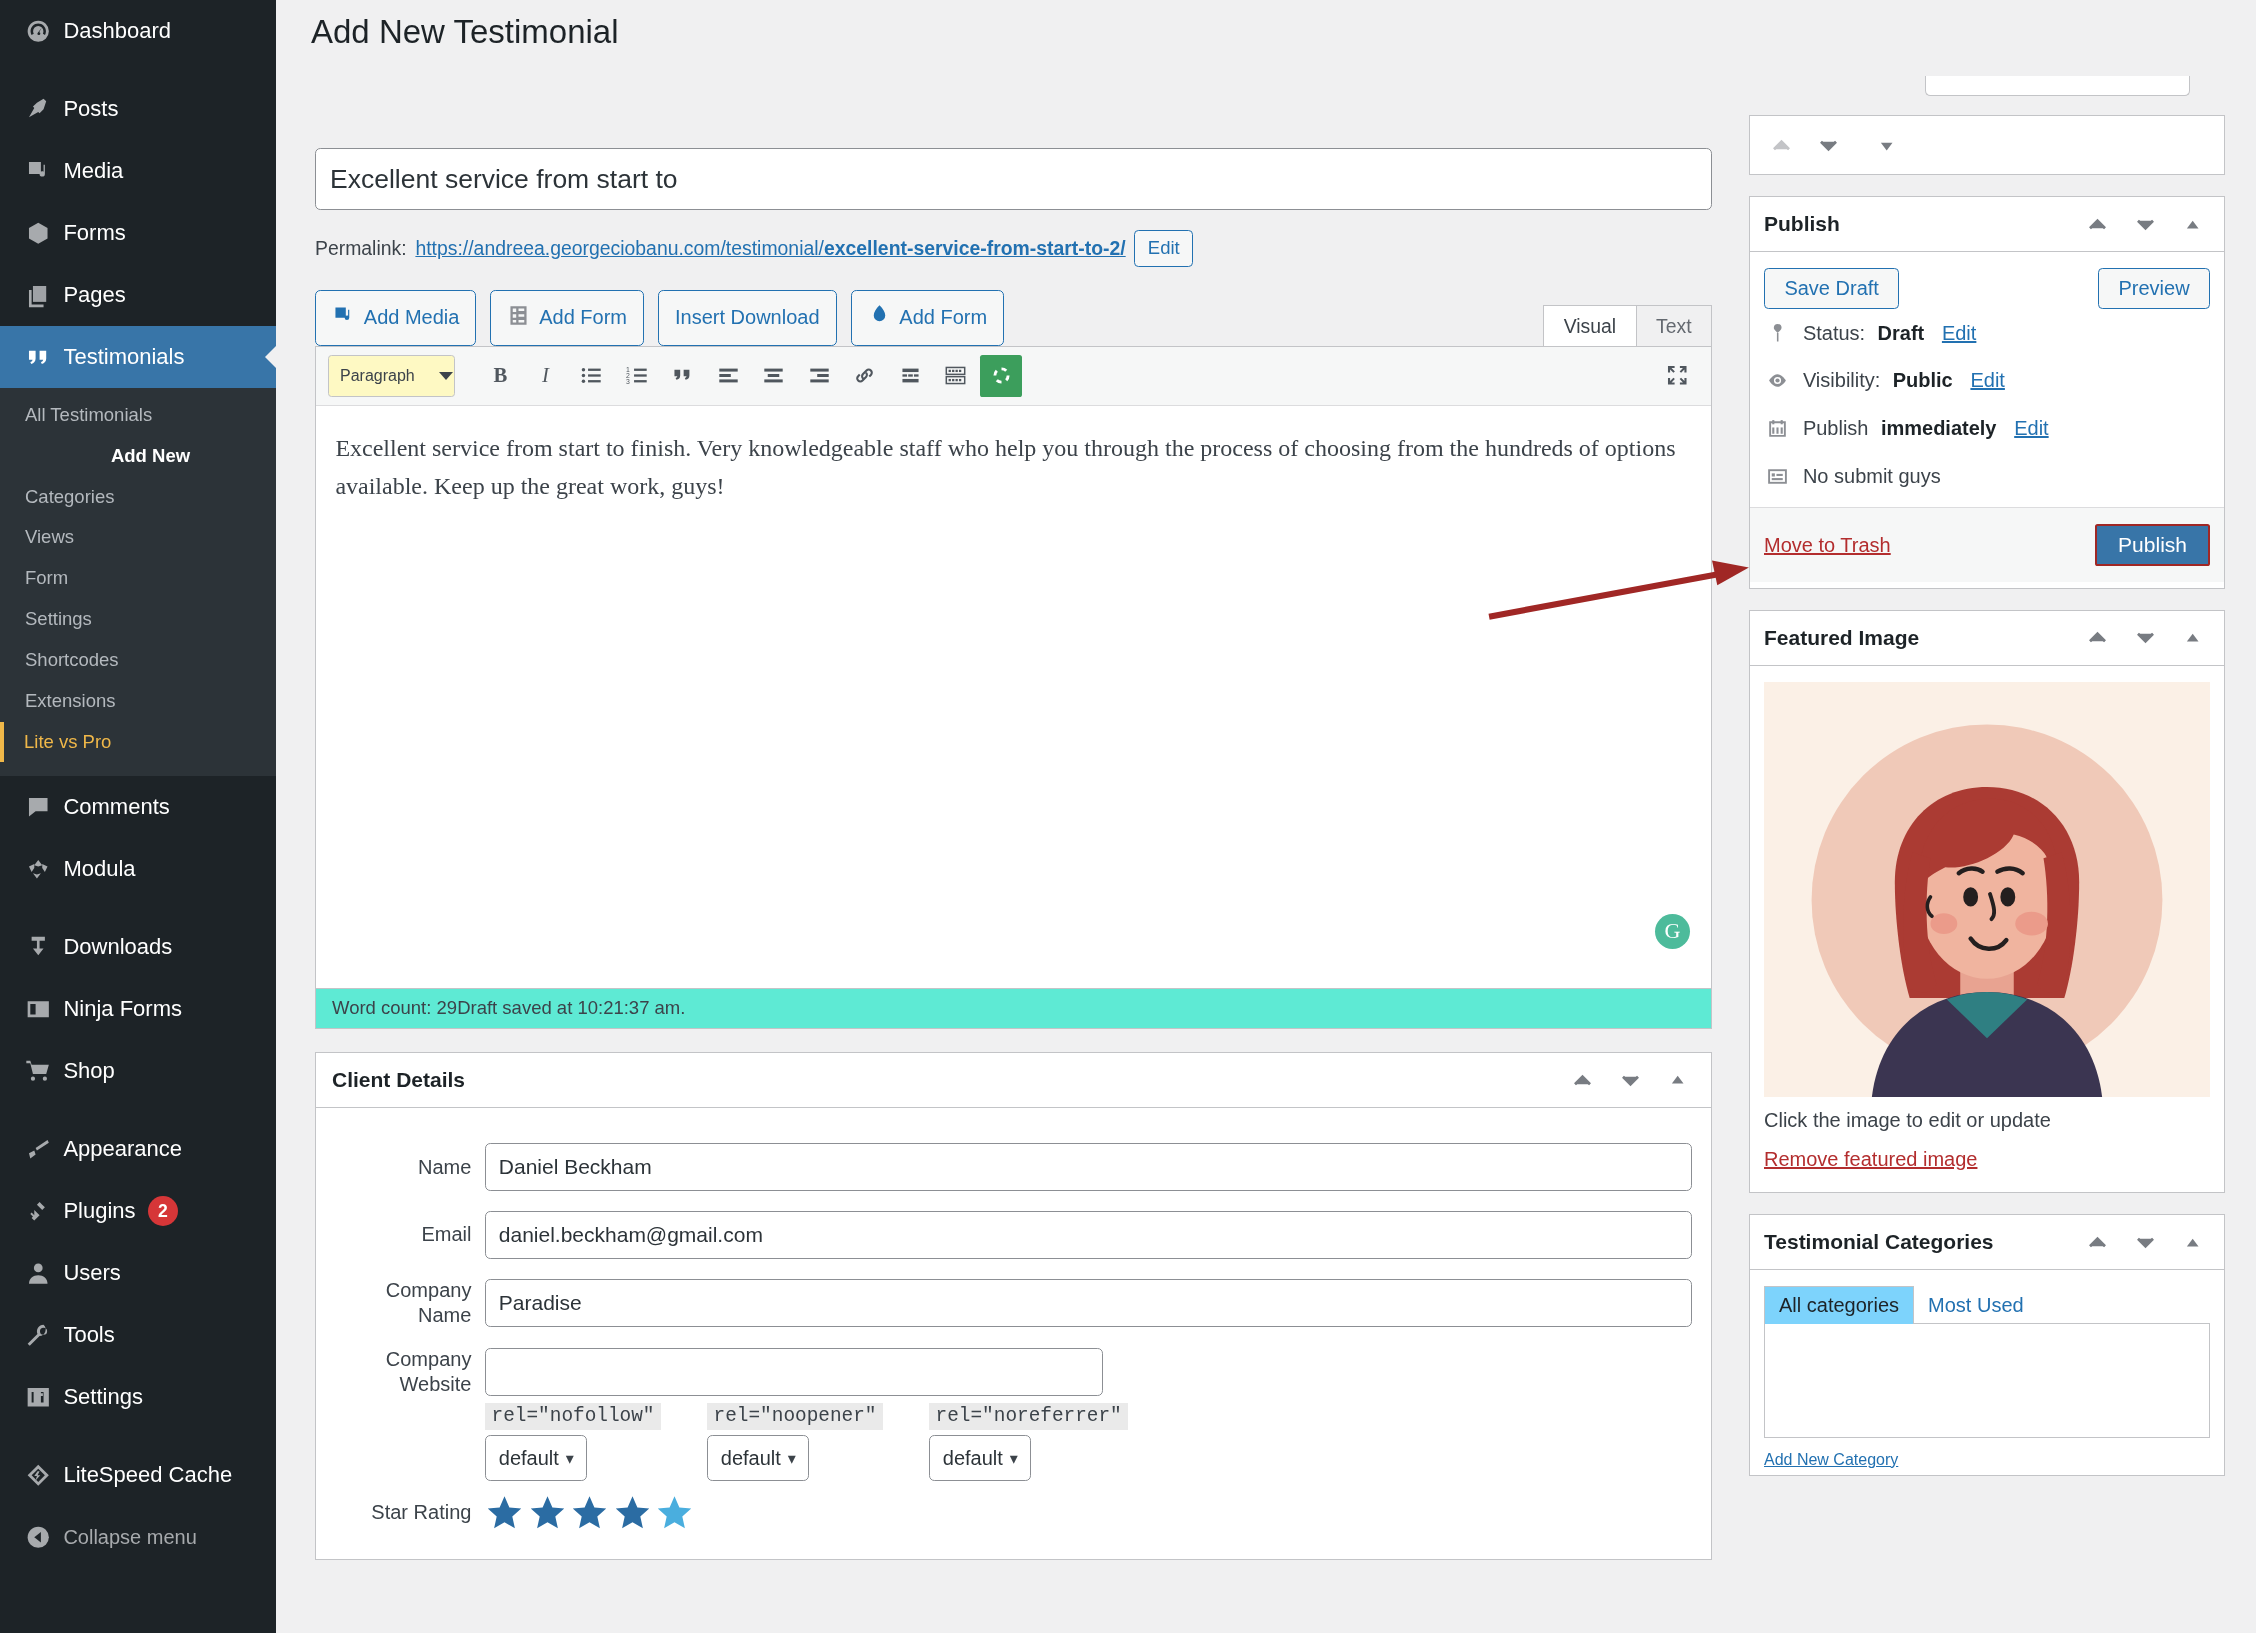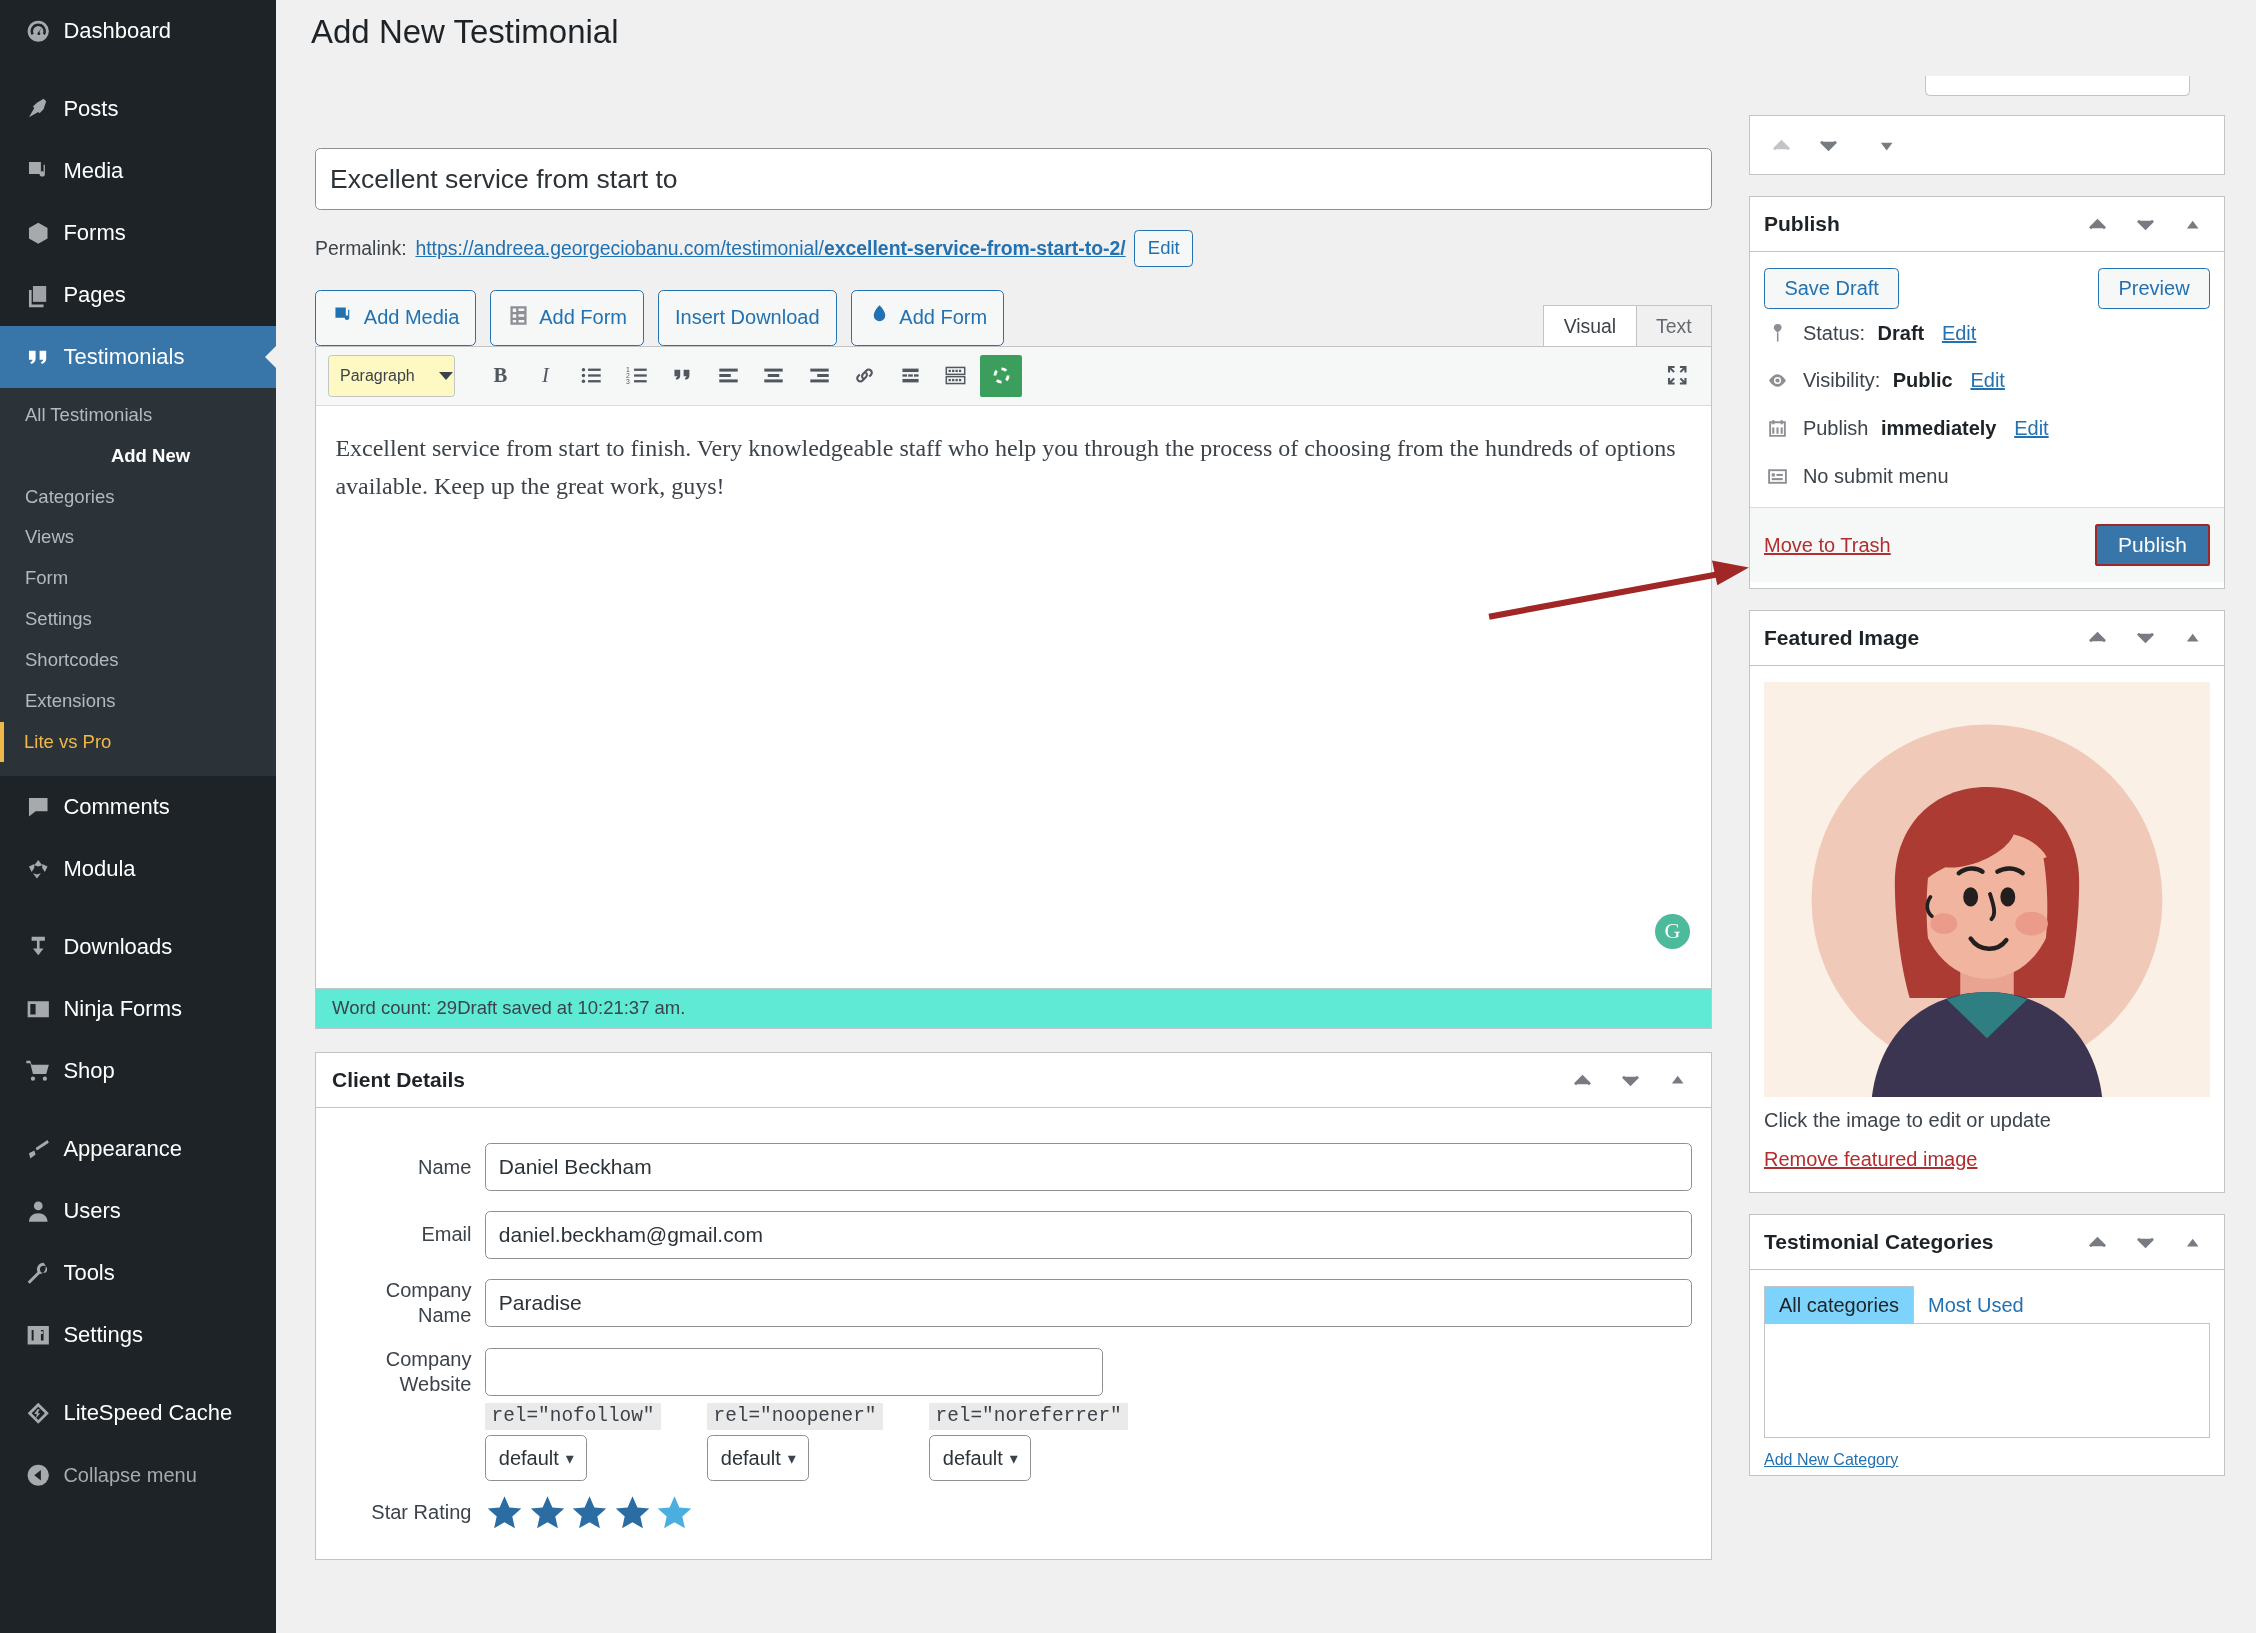--- a/index.html
+++ b/index.html
@@ -520,20 +520,29 @@
 
   <div class="menu-top">
     <span class="mi">
       <svg class="ic" width="26.5" height="26.5" viewBox="0 0 20 20">
           <path d="M17 3l-9 6 1 2 9-6zM7 11l-4 2 1 4 4-3z"></path>
         </svg>
     </span>
     <span class="mlabel">Appearance</span>
   </div>
 
+  <div class="menu-top">
+    <span class="mi">
+      <svg class="ic" width="26.5" height="26.5" viewBox="0 0 20 20">
+          <path d="M15 3l-2 2 2 2-2 2-4-4 2-2 2 2zM7 9l4 4-4 4-2-2 1-1-2-2 1-1 2 2z"></path>
+        </svg>
+    </span>
+    <span class="mlabel">Plugins</span>
+    <span class="badge">2</span>
+  </div>
 
   <div class="menu-top">
     <span class="mi">
       <svg class="ic" width="26.5" height="26.5" viewBox="0 0 20 20">
           <circle cx="10" cy="6" r="3.3"></circle>
           <path d="M3 18c0-3.9 3.1-6.5 7-6.5s7 2.6 7 6.5z"></path>
         </svg>
     </span>
     <span class="mlabel">Users</span>
   </div>
@@ -934,21 +943,21 @@
 
           <div class="misc-row">
             <span class="misc-icon">
               <svg class="ic" width="21" height="21" viewBox="0 0 20 20">
                   <rect x="2" y="4" width="16" height="12" fill="none" stroke="currentColor" stroke-width="1.8"></rect>
                   <rect x="4.5" y="7" width="3" height="3"></rect>
                   <rect x="9" y="7.5" width="6" height="2"></rect>
                   <rect x="4.5" y="11.5" width="10.5" height="2"></rect>
                 </svg>
             </span>
-            <span>No submit menu</span>
+            <span>No submit guys</span>
           </div>
 
           <div class="major-actions">
             <a class="trash-link">Move to Trash</a>
             <span class="publish-btn">Publish</span>
           </div>
         </div>
 
         <svg class="arrow-anno" width="282" height="79" viewBox="0 0 320 90">
           <path d="M4 84 L268 35" stroke="#a02725" stroke-width="7" fill="none"></path>

